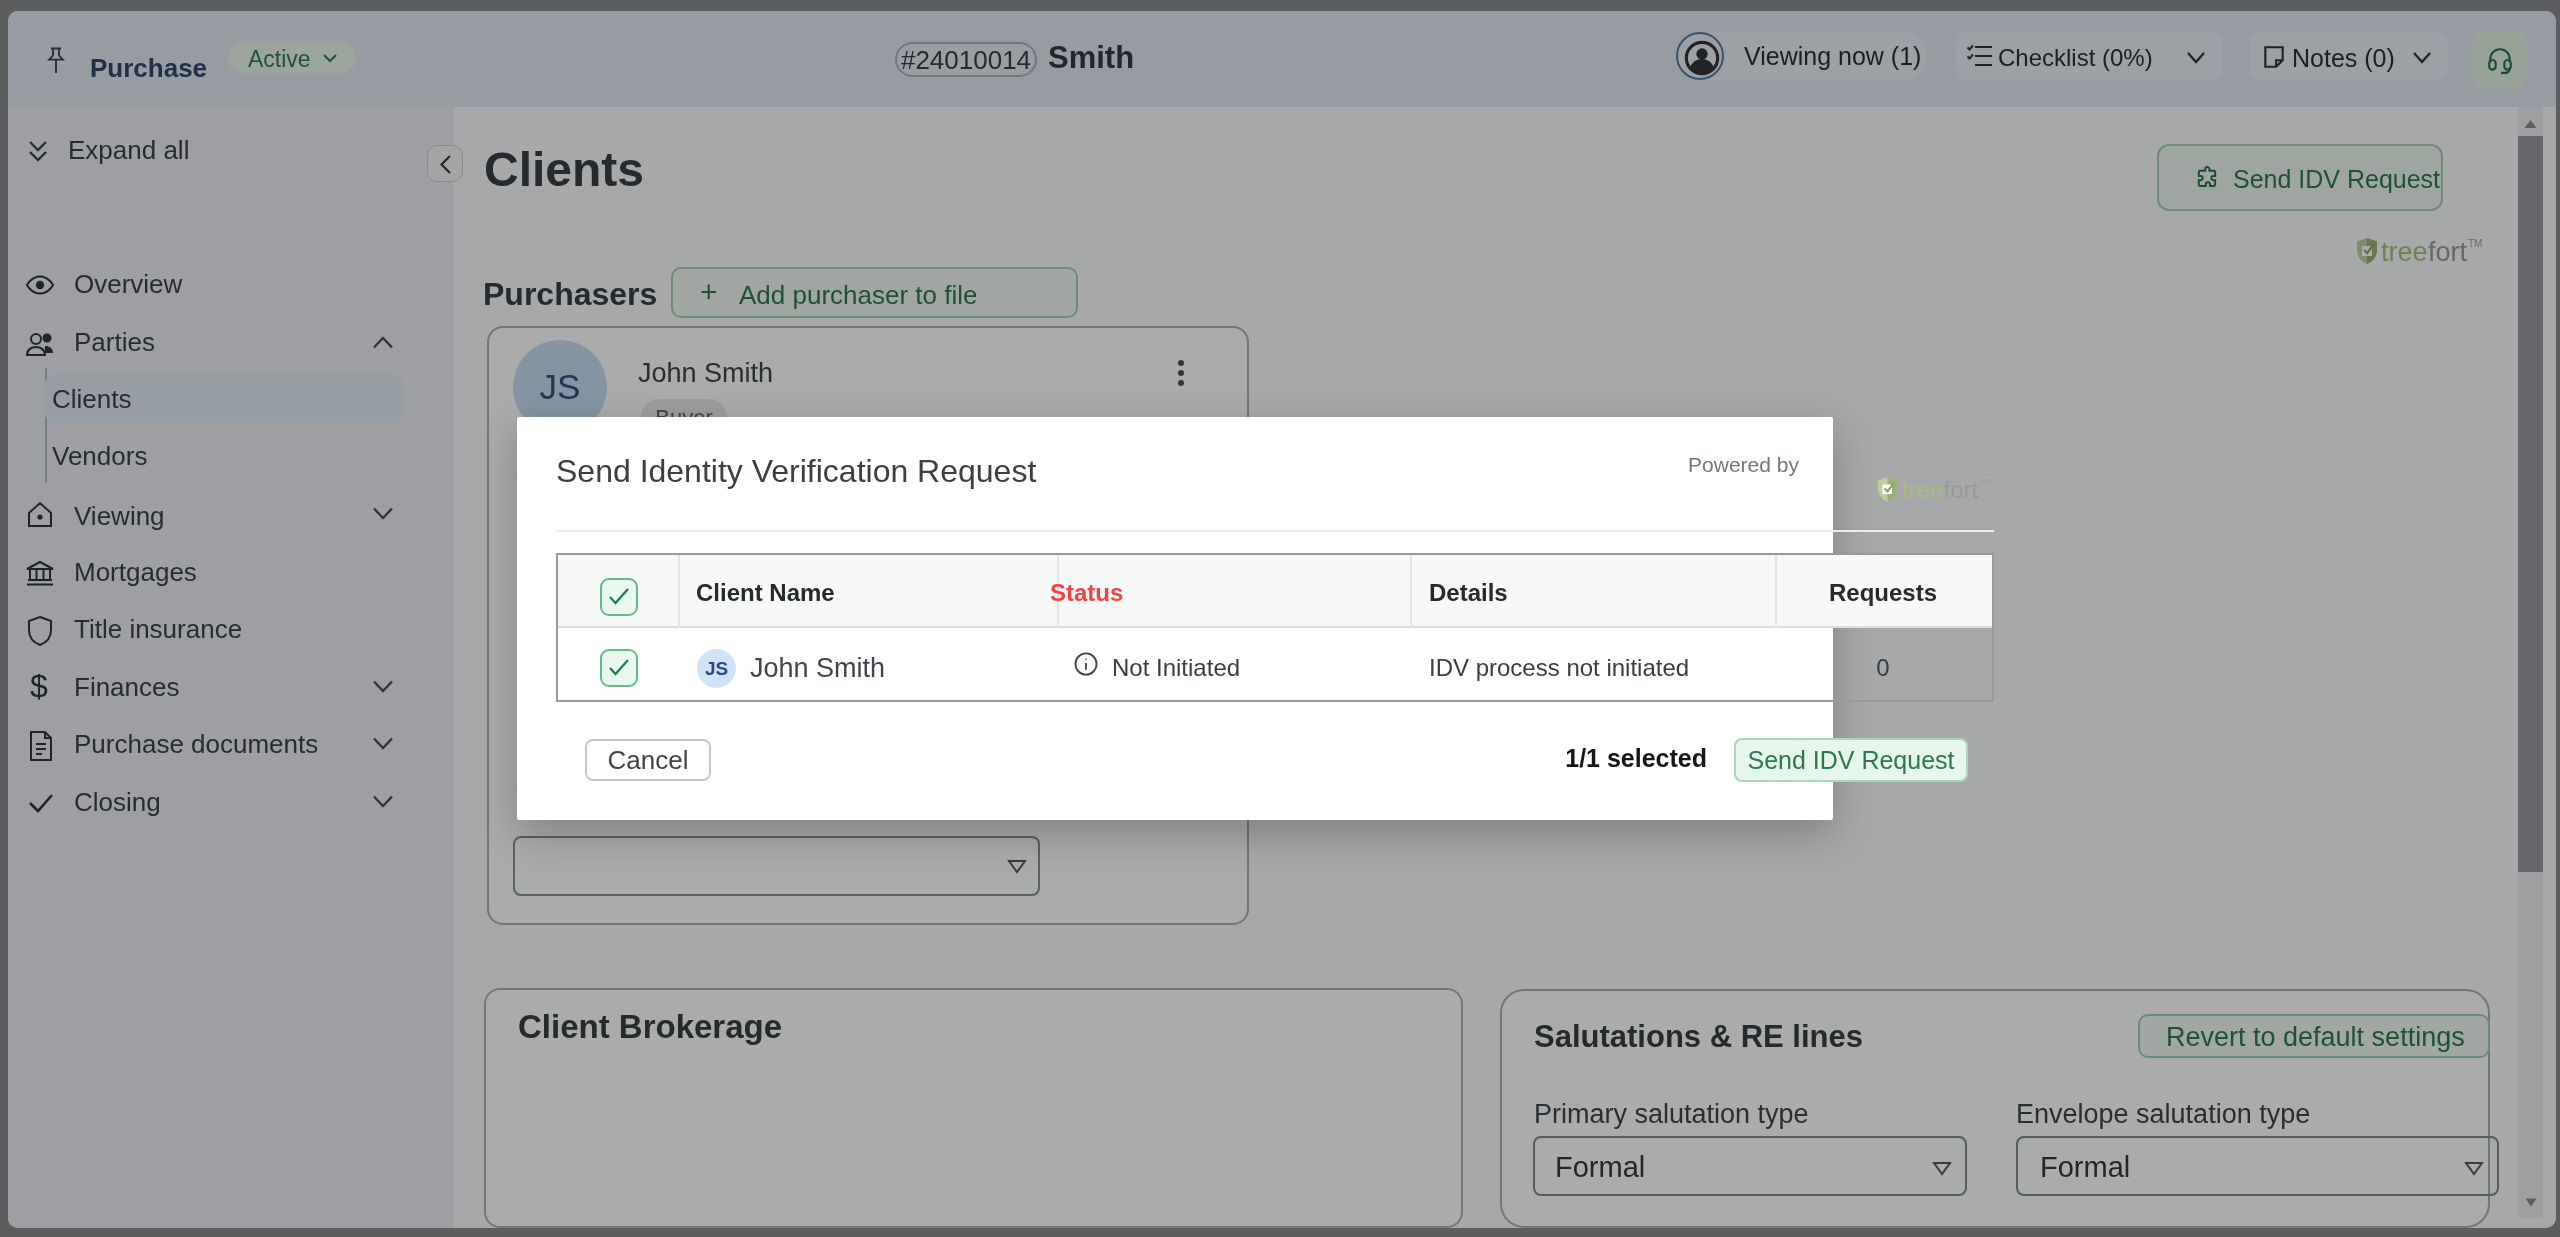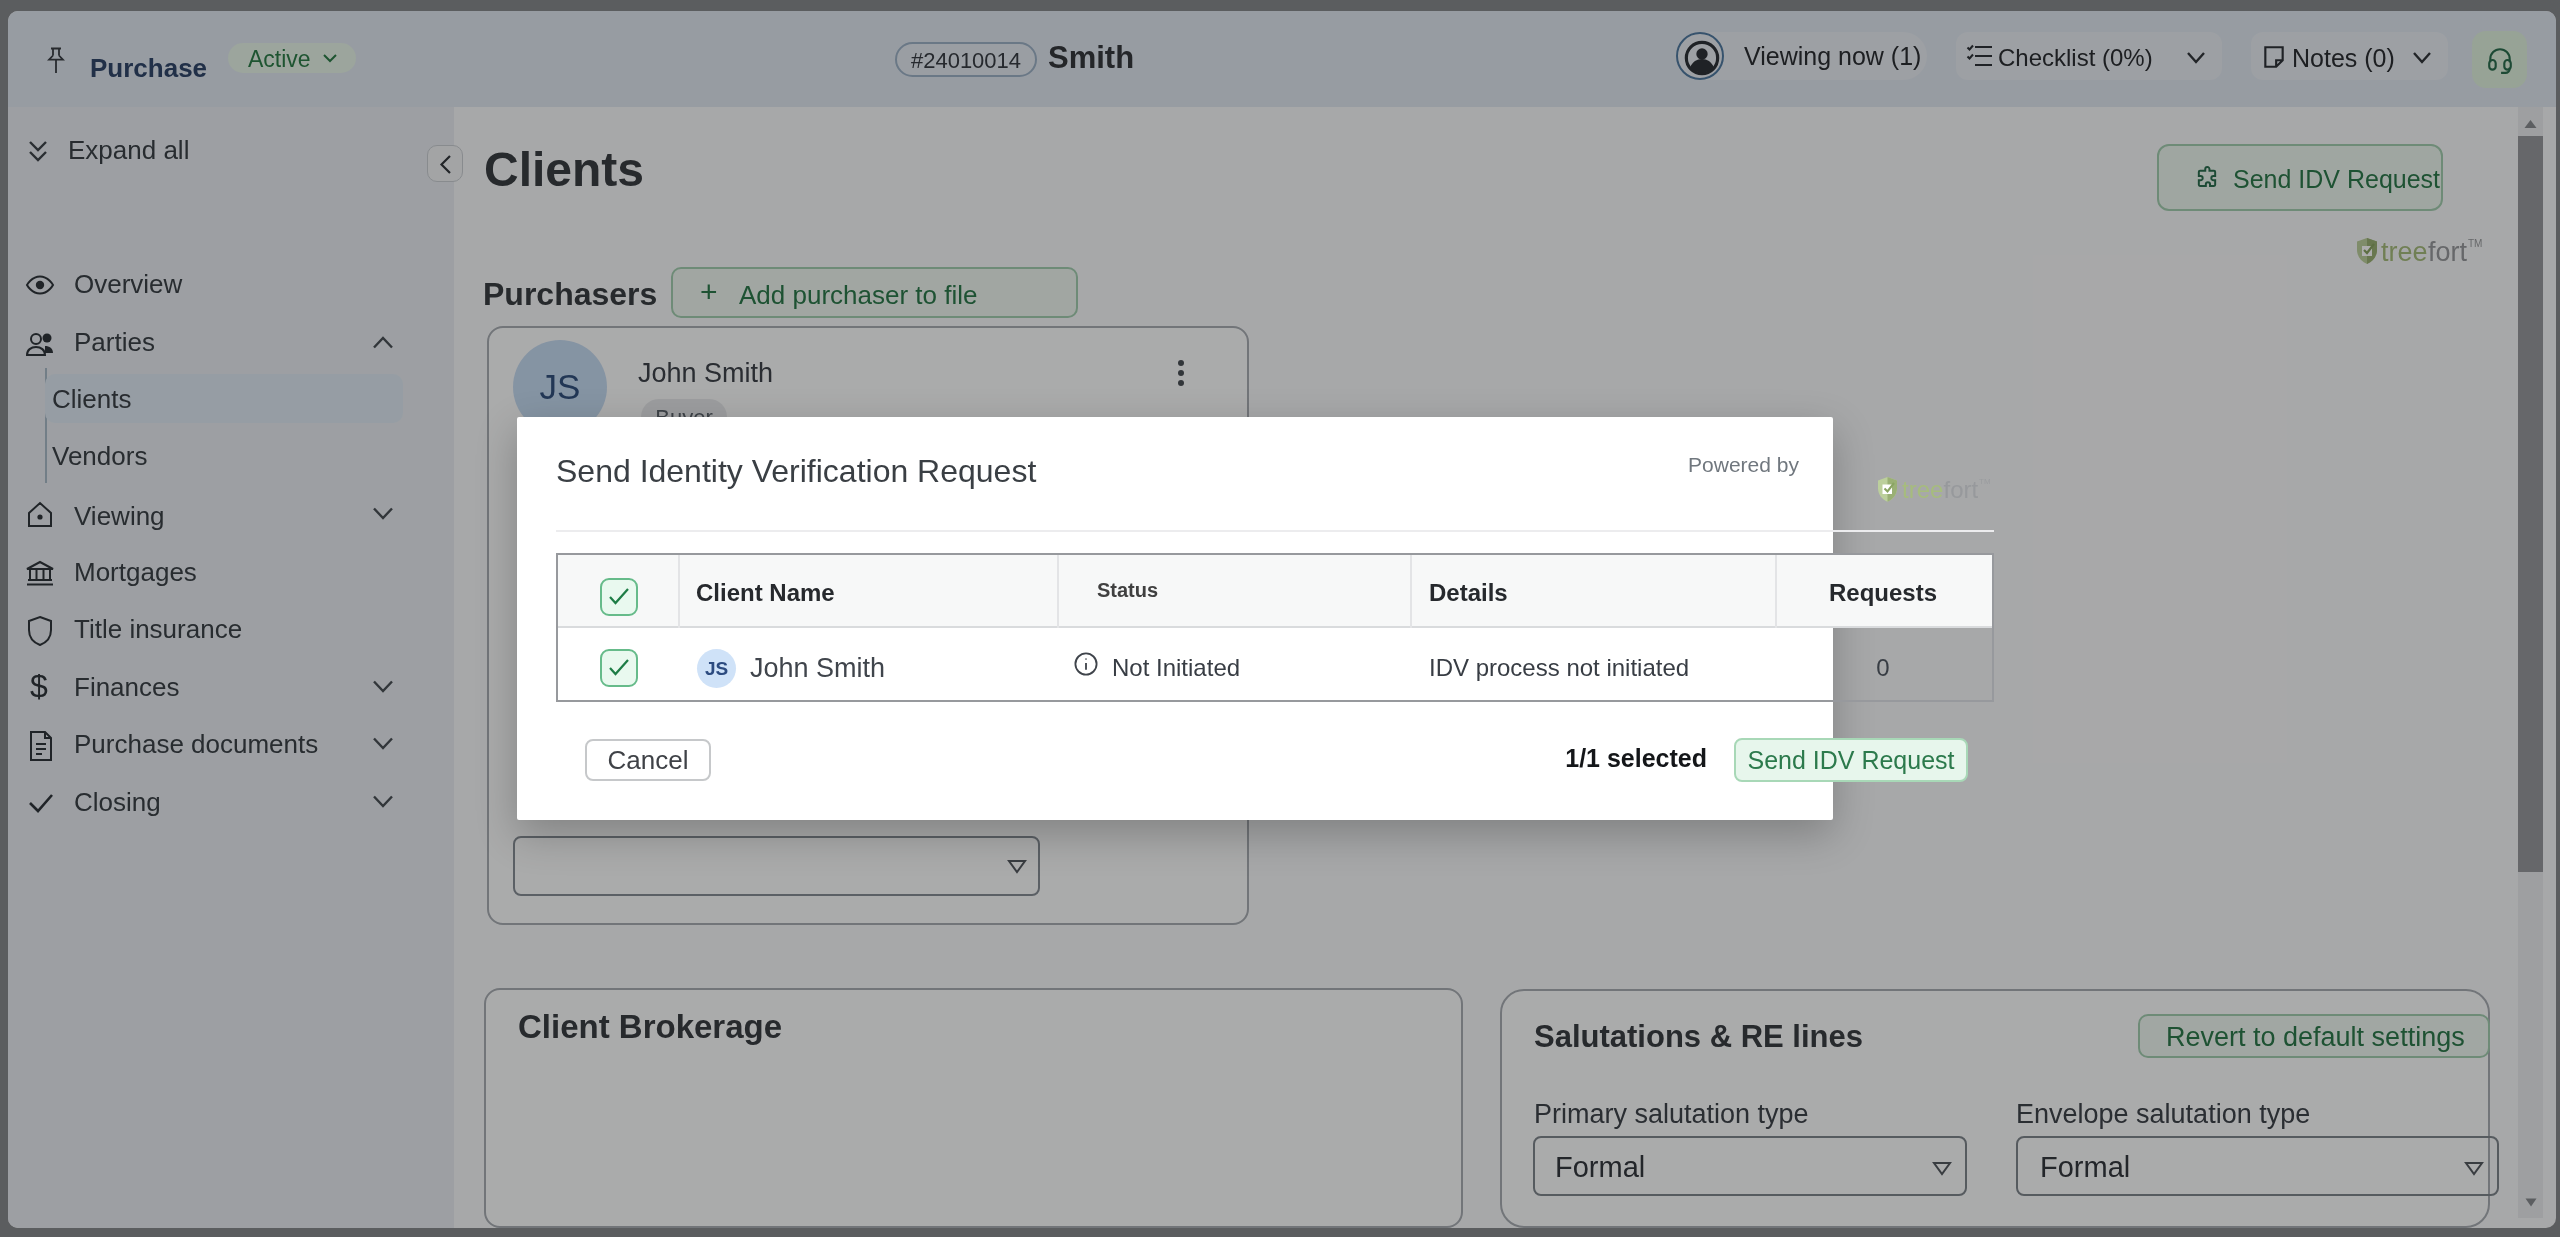--- a/index.html
+++ b/index.html
@@ -27,21 +27,21 @@
     <svg class="abs" style="left:39px;top:36px" width="18" height="28" viewBox="0 0 18 28" fill="none" stroke="#3a3f45" stroke-width="1.8">
       <path d="M4 1.5h10M6 1.5v7M12 1.5v7M6 8.5l-4 4.2h14l-4-4.2M9 12.7V26"></path>
     </svg>
     <div class="abs" style="left:82px;top:42px;font-size:26px;font-weight:bold;color:#31476b">Purchase</div>
     <div class="abs" style="left:220px;top:32px;width:128px;height:30px;background:#e6f3e7;border-radius:15px;">
       <span class="abs" style="left:20px;top:3px;font-size:23px;color:#2d7d49">Active</span>
       <svg class="abs" style="left:92px;top:8px" width="20" height="14" viewBox="0 0 20 14" fill="none" stroke="#2d7d49" stroke-width="2">
           <path d="M4 4l6 6 6-6"></path>
         </svg>
     </div>
-    <div class="abs" style="left:887px;top:31px;width:142px;height:35px;border:2px solid #9db1c6;border-radius:19px;background:#e3e9f0;text-align:center;line-height:33px;font-size:22px;color:#383d44">#24010014</div>
+    <div class="abs" style="left:887px;top:31px;width:142px;height:35px;border:2px solid #9db1c6;border-radius:19px;background:#e3e9f0;text-align:center;line-height:33px;font-size:26px;color:#383d44">#24010014</div>
     <div class="abs" style="left:1040px;top:29px;font-size:31px;font-weight:bold;color:#35383d">Smith</div>
     <div class="pill" style="left:1669px;top:21px;width:250px;height:48px"></div>
     <div class="abs" style="left:1668px;top:21px;width:48px;height:48px;border-radius:50%;background:#e8ecf2;border:2px solid #527ba1">
       <svg style="margin:4px" width="40" height="40" viewBox="0 0 24 24">
         <circle cx="12" cy="12" r="9.4" fill="none" stroke="#2f3338" stroke-width="1.9"></circle>
         <circle cx="12" cy="9.6" r="3.4" fill="#2f3338"></circle>
         <path d="M4.9 17.6c1.4-3.4 4-5 7.1-5s5.7 1.6 7.1 5a9.4 9.4 0 0 1-14.2 0z" fill="#2f3338"></path>
       </svg>
     </div>
     <div class="abs" style="left:1736px;top:31px;font-size:25px;color:#2c2f33">Viewing now (1)</div>
@@ -237,21 +237,21 @@
     <div class="abs" style="left:120px;top:0;width:2px;height:73px;background:#e3e4e6"></div>
     <div class="abs" style="left:499px;top:0;width:2px;height:73px;background:#e3e4e6"></div>
     <div class="abs" style="left:852px;top:0;width:2px;height:73px;background:#e3e4e6"></div>
     <div class="abs" style="left:1217px;top:0;width:2px;height:73px;background:#e3e4e6"></div>
     <div class="abs" style="left:42px;top:23px;width:38px;height:38px;border:2.5px solid #66bb8a;border-radius:9px;background:#e9f9ef">
       <svg style="margin:7px 0 0 6px" width="22" height="19" viewBox="0 0 22 19" fill="none" stroke="#1e7d46" stroke-width="2.2">
           <path d="M2 10l5.5 6L20 2"></path>
         </svg>
     </div>
     <div class="abs" style="left:138px;top:24px;font-size:24px;font-weight:bold;color:#26292d">Client Name</div>
-    <div class="abs" style="left:539px;top:24px;font-size:20px;font-weight:bold;color:#404040">Status</div>
+    <div class="abs" style="left:492px;top:24px;font-size:24px;font-weight:bold;color:#ef4444">Status</div>
     <div class="abs" style="left:871px;top:24px;font-size:24px;font-weight:bold;color:#26292d">Details</div>
     <div class="abs" style="left:1218px;top:24px;width:214px;text-align:center;font-size:24px;font-weight:bold;color:#26292d">Requests</div>
     <div class="abs" style="left:42px;top:94px;width:38px;height:38px;border:2.5px solid #66bb8a;border-radius:9px;background:#e9f9ef">
       <svg style="margin:7px 0 0 6px" width="22" height="19" viewBox="0 0 22 19" fill="none" stroke="#1e7d46" stroke-width="2.2">
           <path d="M2 10l5.5 6L20 2"></path>
         </svg>
     </div>
     <div class="abs" style="left:139px;top:94px;width:39px;height:39px;border-radius:50%;background:#cfe2f8;text-align:center;line-height:39px;font-size:19px;font-weight:bold;color:#2c4b80">JS</div>
     <div class="abs" style="left:192px;top:98px;font-size:27px;color:#40454c">John Smith</div>
     <svg class="abs" style="left:516px;top:97px" width="24" height="24" viewBox="0 0 29 29" fill="none" stroke="#3f444b" stroke-width="2.2">

